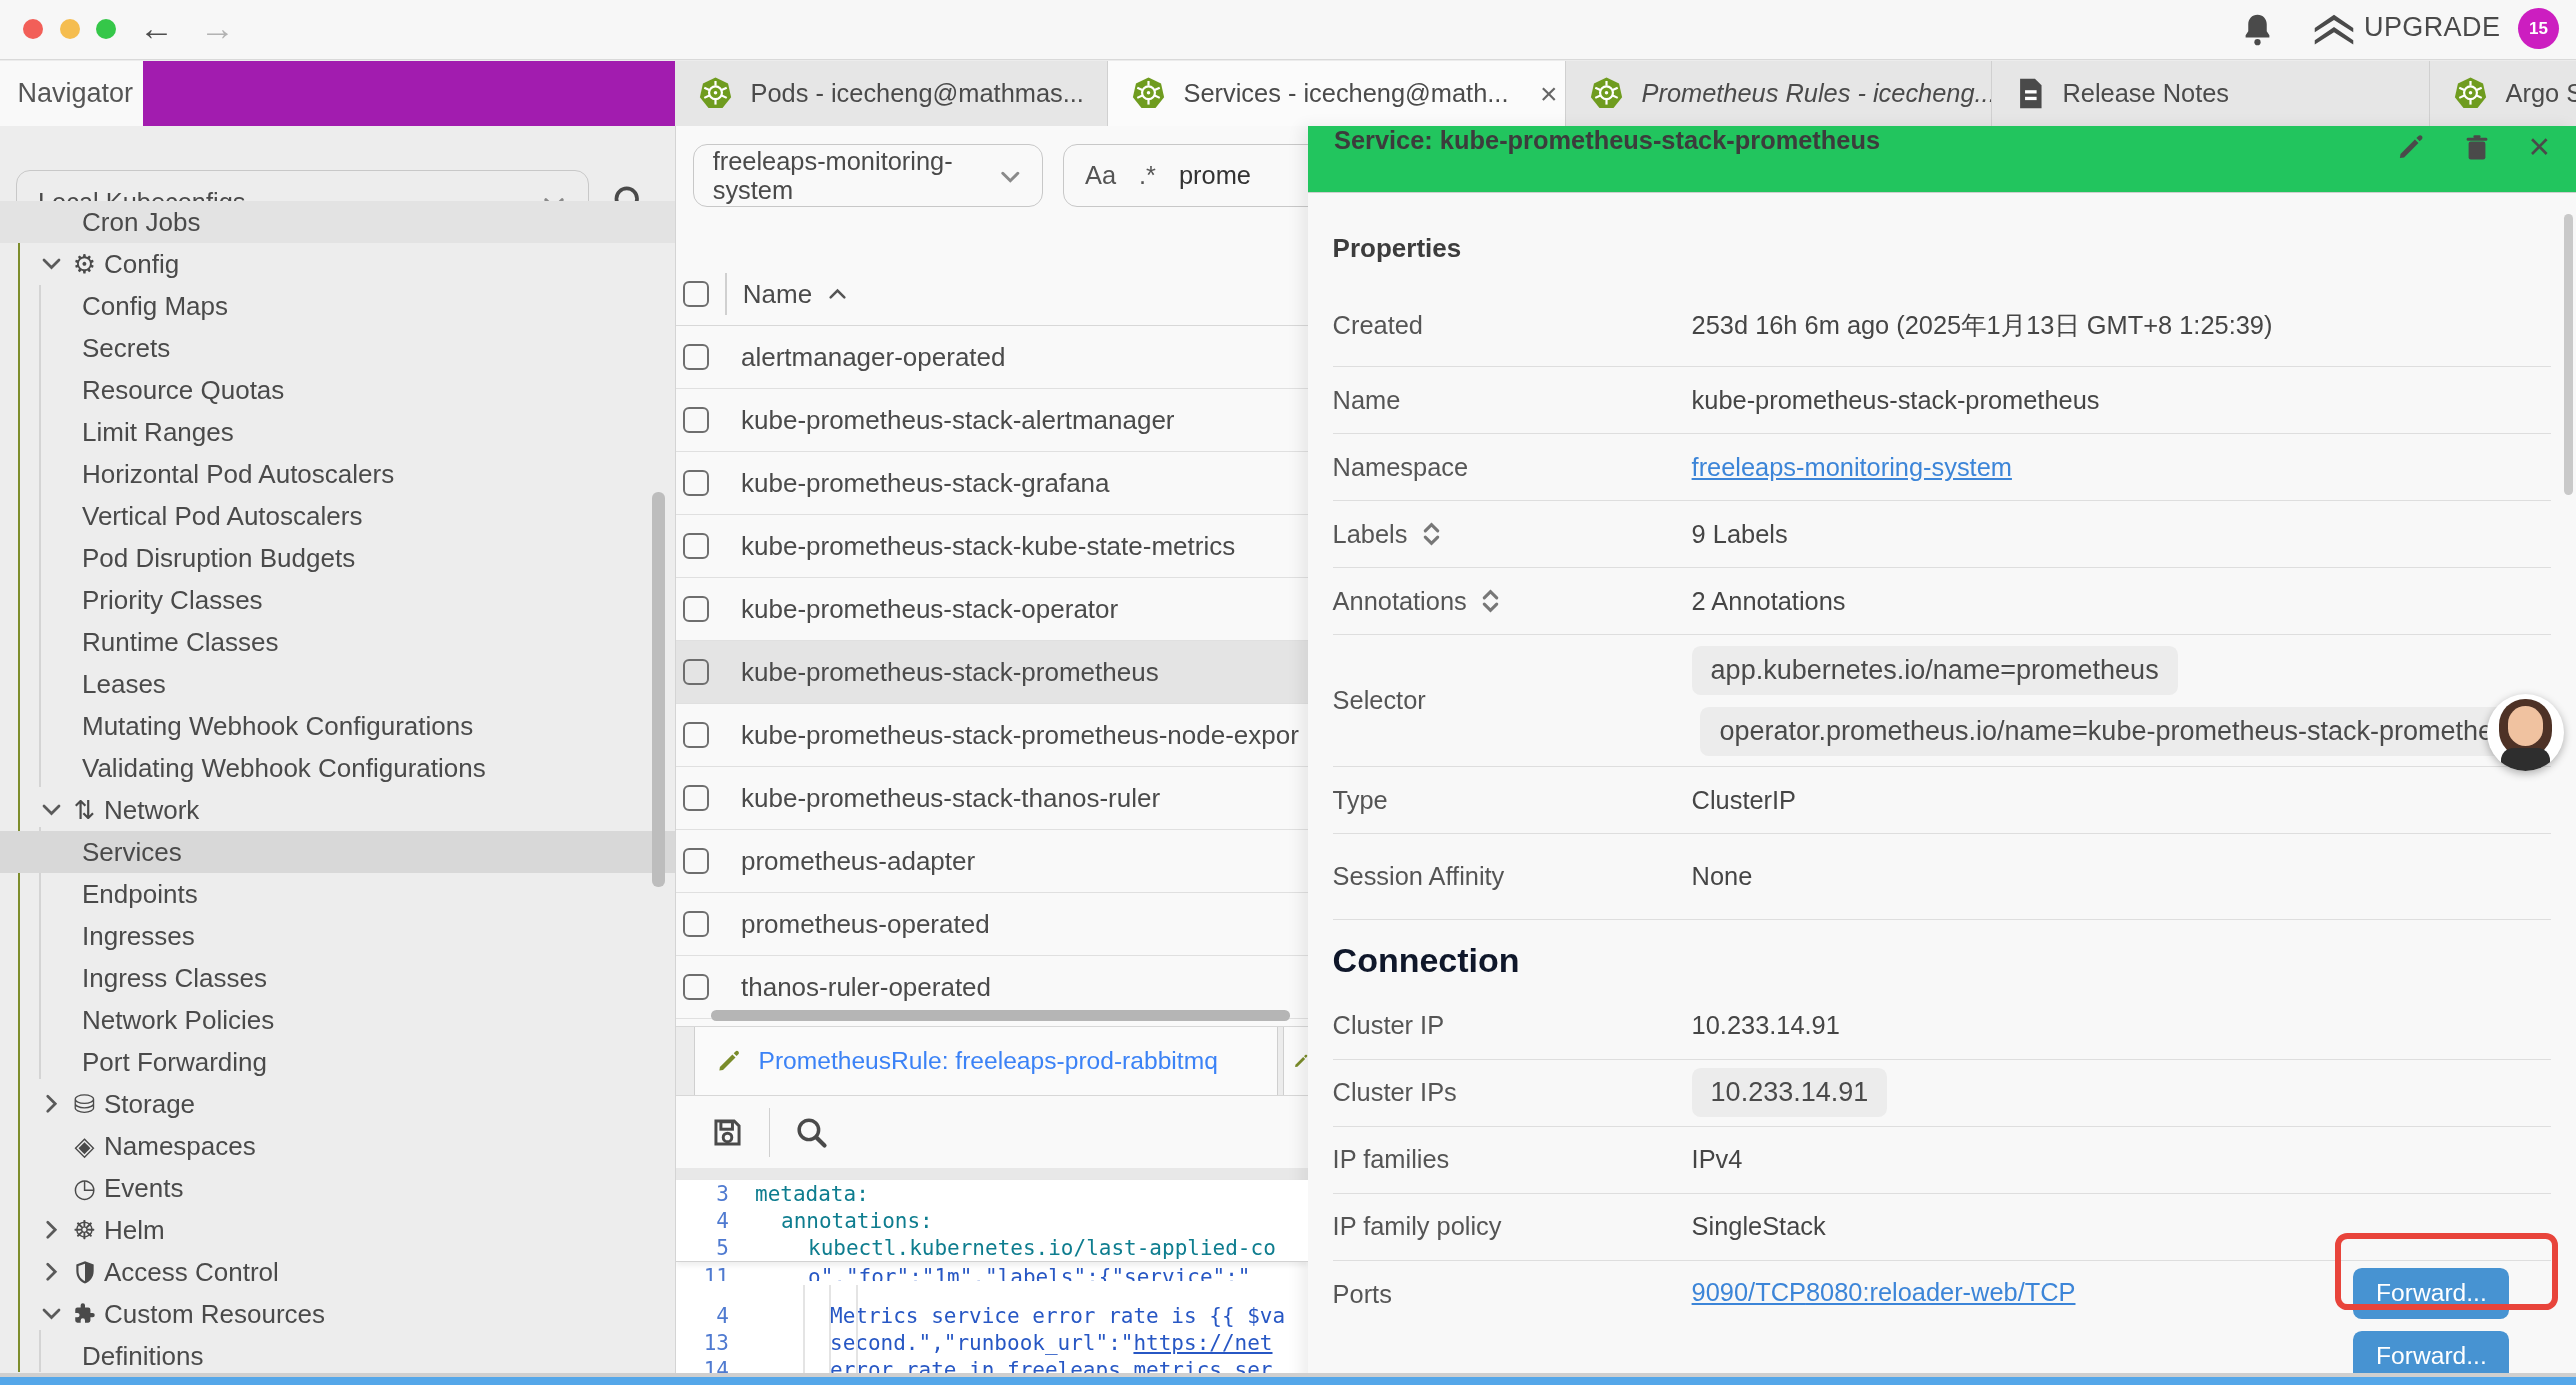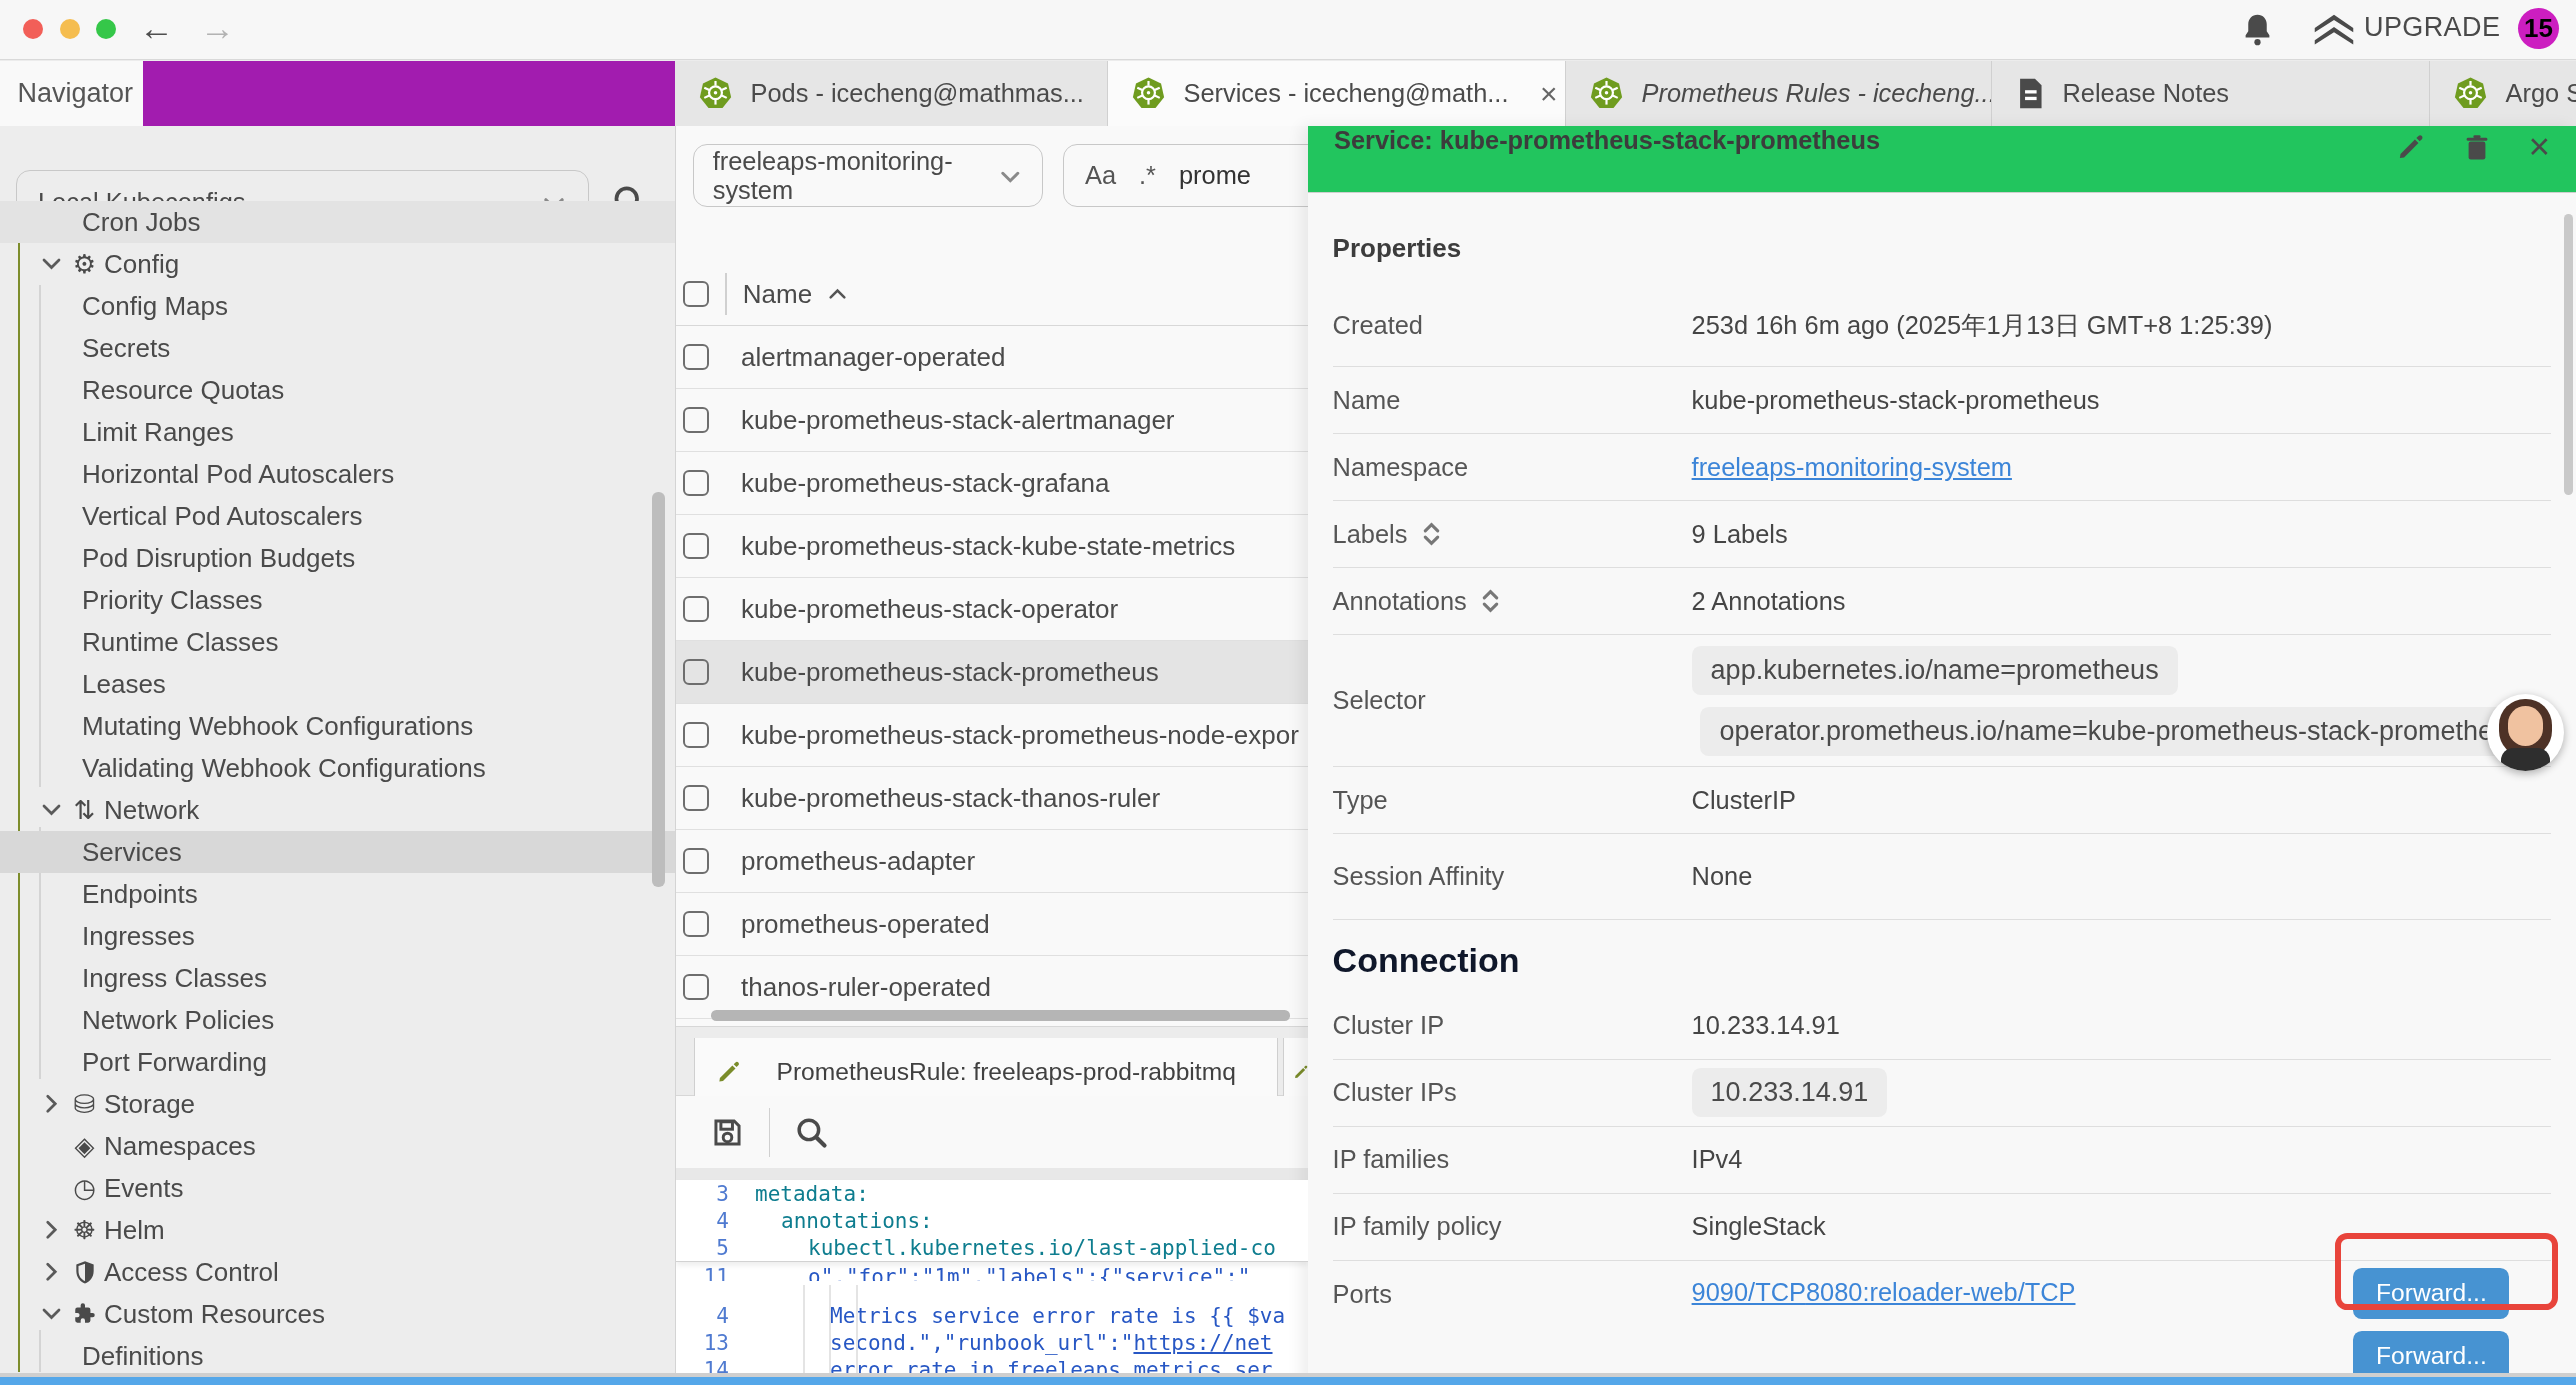--- a/index.html
+++ b/index.html
@@ -12,22 +12,22 @@
   .dot{position:absolute;top:19px;width:20px;height:20px;border-radius:50%}
   .dot.r{left:23px;background:#f25f58}
   .dot.y{left:60px;background:#f5bd4f}
   .dot.g{left:96px;background:#35c749}
   .navarrow{position:absolute;top:7px;font-size:35px;line-height:42px}
   .navarrow.back{left:139px;color:#4f4f4f}
   .navarrow.fwd{left:200px;color:#b3b3b3}
   .bell{position:absolute;left:2241px;top:12.3px}
   .upgicon{position:absolute;left:2311px;top:13px}
   .upglabel{position:absolute;left:2364px;top:12.3px;font-size:27px;color:#4a4a4a;letter-spacing:0.4px}
-  .badge{position:absolute;left:2518px;top:8px;width:41px;height:41px;border-radius:50%;background:#cc1ec0;color:#000000;
-         display:flex;align-items:center;justify-content:center;font-size:26px;font-weight:bold}
+  .badge{position:absolute;left:2518px;top:8px;width:41px;height:41px;border-radius:50%;background:#cc1ec0;color:#ffffff;
+         display:flex;align-items:center;justify-content:center;font-size:17px;font-weight:bold}
 
   
   .tabbar{position:absolute;left:0;top:61px;width:2576px;height:65px;background:#a21caf}
   .navtab{position:absolute;left:0;top:0;width:143px;height:65px;background:#f9f9f9;display:flex;align-items:center;
           padding-left:17.5px;font-size:27px;color:#555}
   .tabs{position:absolute;left:675px;top:0;right:0;height:65px;background:#e6e6e6;display:flex}
   .tab{display:flex;align-items:center;gap:17.5px;padding:0 23px;border-right:1.8px solid #d0d0d0;font-size:25.4px;color:#4a4a4a;
        white-space:nowrap;overflow:hidden;flex:0 0 auto}
   .tab[data-cls~="active"]{background:#fbfbfb}
   .tab[data-cls~="italic"] .tlabel{font-style:italic}
@@ -74,22 +74,22 @@
   .theader{position:absolute;left:0;top:137px;right:0;height:63px;border-bottom:1.8px solid #d8d8d8;display:flex;align-items:center;padding-left:7px}
   .vsep{width:1.8px;height:42px;background:#d0d0d0;margin-left:16px}
   .colname{margin-left:16px;font-size:26px;color:#4a4a4a;display:flex;align-items:center;gap:14px}
   .cb{width:26px;height:26px;border:2.6px solid #6e6e6e;border-radius:6.1px;background:transparent;flex:0 0 26px}
   .trows{position:absolute;left:0;top:200px;right:0}
   .trow{height:63px;display:flex;align-items:center;border-bottom:1.8px solid #e0e0e0;padding-left:7px;white-space:nowrap;overflow:hidden}
   .trow[data-cls~="sel"]{background:#e4e4e4}
   .trow .rname{margin-left:32px;font-size:26px;color:#4a4a4a}
   .hscroll{position:absolute;left:35px;top:884px;width:579px;height:11.4px;border-radius:5.3px;background:#b5b5b5}
   .btabs{position:absolute;left:0;top:900px;right:0;height:70px;background:#ececec;border-top:1.8px solid #d7d7d7;border-bottom:1.8px solid #d7d7d7}
-  .btab{position:absolute;top:11px;height:68px;background:#fafafa;border-left:1.8px solid #cfcfcf;border-right:1.8px solid #cfcfcf;
-        display:flex;align-items:center;gap:35px;padding:0 21px;font-size:24.6px;color:#404040;white-space:nowrap;overflow:hidden}
+  .btab{position:absolute;top:0;height:68px;background:#fafafa;border-left:1.8px solid #cfcfcf;border-right:1.8px solid #cfcfcf;
+        display:flex;align-items:center;gap:17px;padding:0 21px;font-size:24.6px;color:#3b82f6;white-space:nowrap;overflow:hidden}
   .btab.main{left:17.5px;width:584px}
   .btab.part{left:607px;width:26px;border-right:none;padding:0 0 0 8.8px}
   .etoolbar{position:absolute;left:0;top:970px;right:0;height:72px;background:#f9f9f9;display:flex;align-items:center;gap:24.6px;padding-left:35px}
   .etoolbar .vsep{height:49px;margin-left:0}
   .estrip{position:absolute;left:0;top:1042px;right:0;height:12.3px;background:#e8e8e8}
   .editor{position:absolute;left:0;top:1054px;right:0;bottom:0;background:#fff;font-family:"DejaVu Sans Mono",monospace;font-size:21px}
   .cline{height:27px;display:flex;align-items:center;white-space:nowrap}
   .lnum{width:79px;flex:0 0 79px;text-align:right;padding-right:26px;color:#4f7ad0}
   .key{color:#0e7d8f}
   .str{color:#2757c4}

